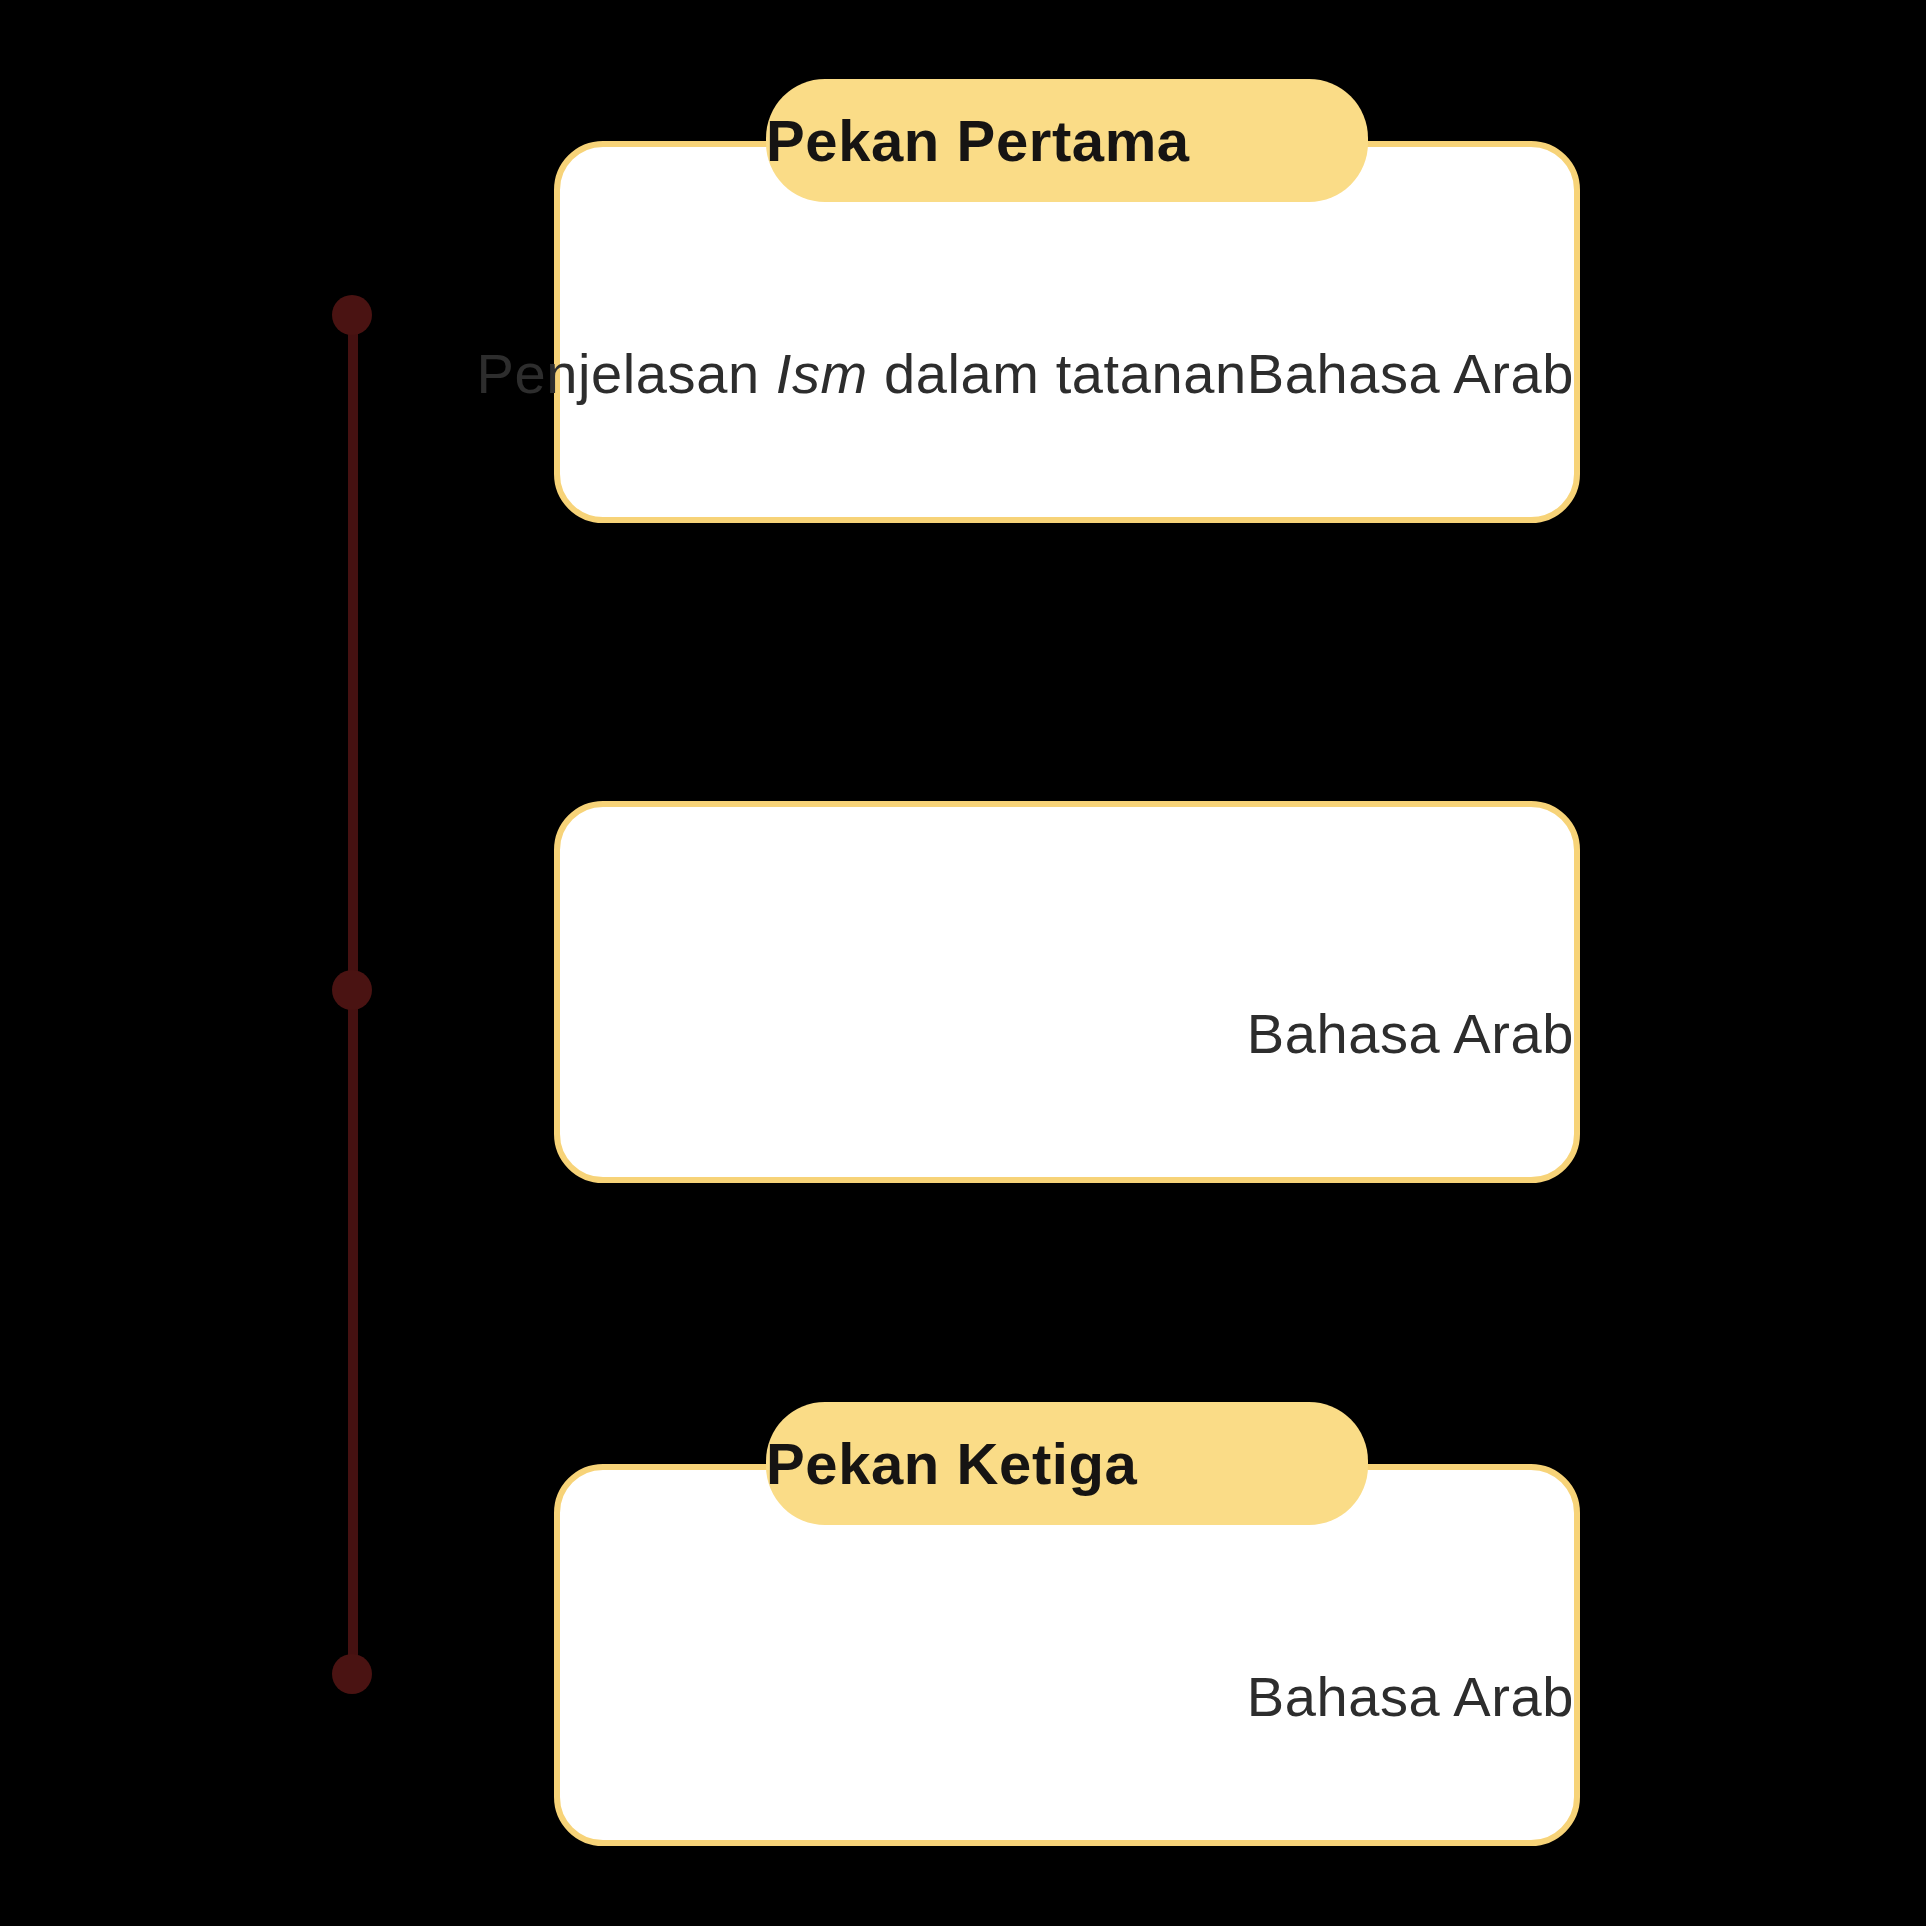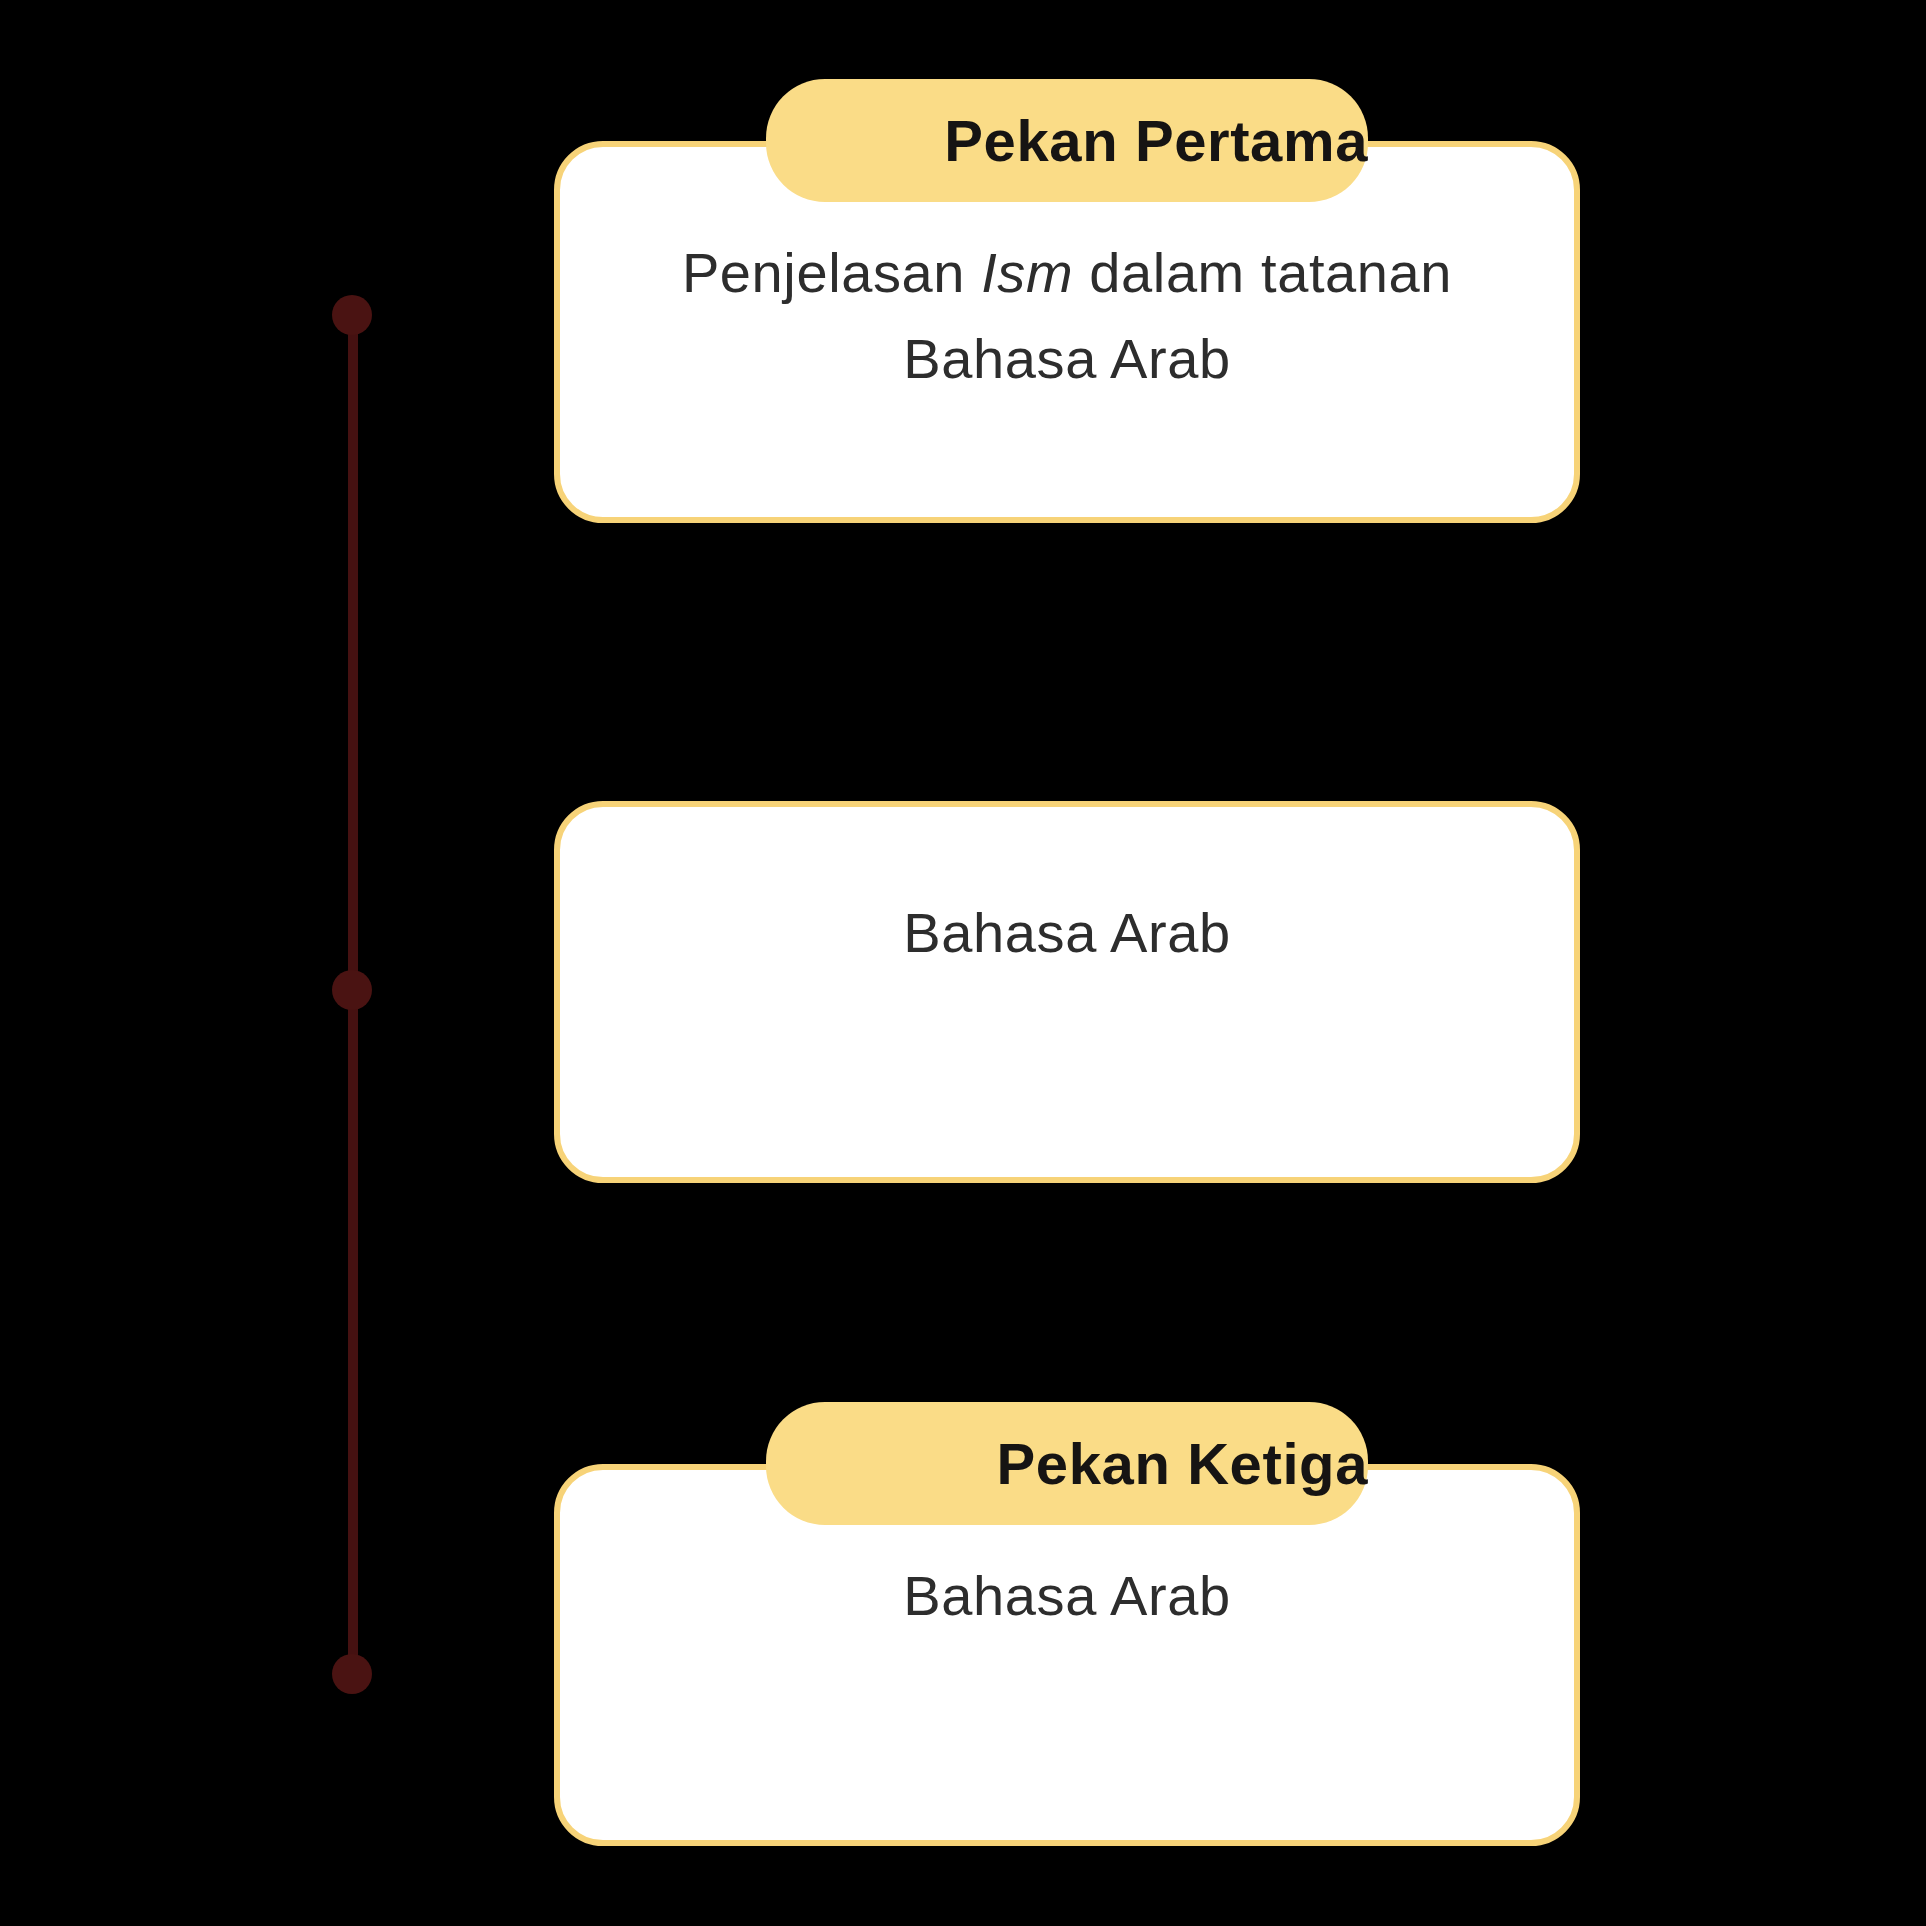--- a/index.html
+++ b/index.html
@@ -56,36 +56,36 @@
     position: absolute;
     top: -68px;
     left: 50%;
     transform: translateX(-50%);
     width: 602px;
     height: 123px;
     background: #fadc87;
     border-radius: 59px;
     display: flex;
     align-items: center;
-    justify-content: flex-end;
+    justify-content: flex-start;
   }
   .pill-label {
     font-size: 58px;
     font-weight: 700;
     letter-spacing: 0.6px;
     color: #161413;
   }
 
   .card-inner {
     position: absolute;
     left: 0; right: 0; top: 0; bottom: 0;
     display: flex;
-    flex-direction: column;
+    flex-direction: row;
     align-items: center;
-    justify-content: flex-start;
+    justify-content: flex-end;
     padding-top: 83px;
     text-align: center;
   }
   .body-line {
     margin: 0;
     font-size: 56px;
     font-weight: 400;
     letter-spacing: 0.6px;
     line-height: 86px;
     color: #2d2d2d;

